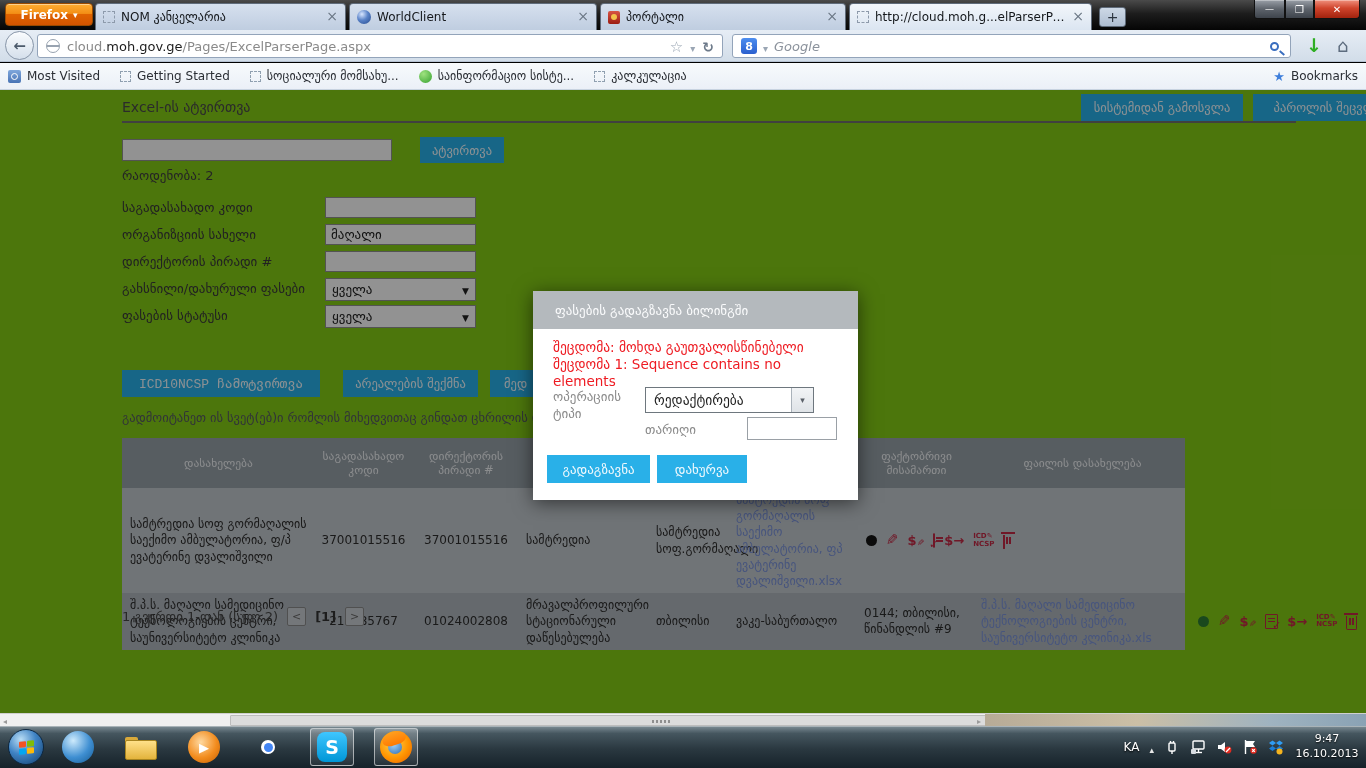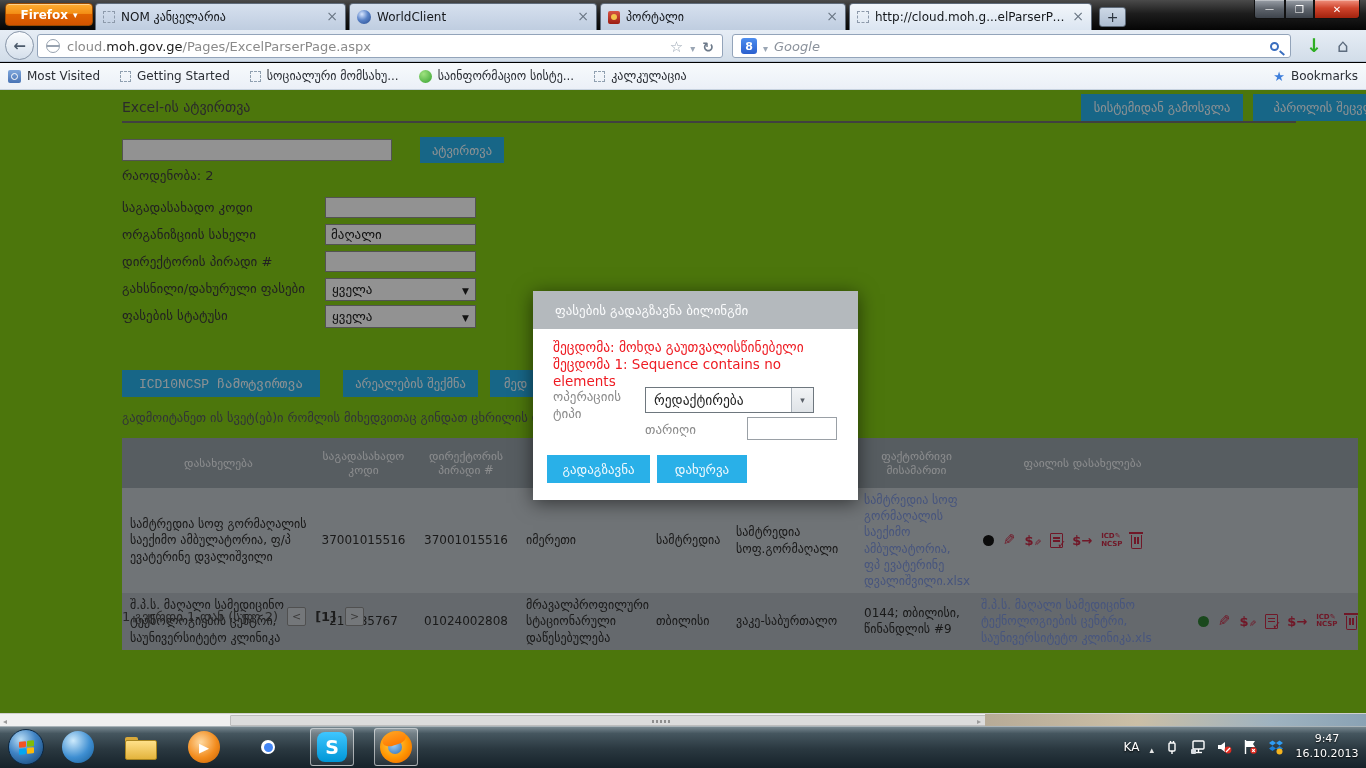--- a/index.html
+++ b/index.html
@@ -116,21 +116,21 @@
   .sel-arrow::before { content:"▼"; font-size:9px; color:#222; }
 
   .act-btn { position:absolute; top:280px; height:27px; }
   .act-btn1 { left:122px; width:198px; font-size:13px;font-family:Liberation Mono, monospace; }
   .act-btn2 { left:343px; width:135px; }
   .act-btn3 { left:490px; width:120px; justify-content:flex-start; padding-left:14px; }
   .drag-hint { position:absolute; left:122px; top:320px; font-size:12.5px; color:#555a60; width:760px;
     white-space:nowrap; overflow:hidden; }
 
   
-  .grid { position:absolute; left:122px; top:348px; width:1236px; font-size:12px; }
+  .grid { position:absolute; left:122px; top:348px; width:1063px; font-size:12px; }
   .grid-header { display:grid; grid-template-columns:193px 97px 108px 130px 80px 128px 117px 215px 176px;
     background:#97a0a8; color:#eef1f3; height:50px; }
   .grid-header > div { display:flex; align-items:center; justify-content:center; text-align:center;
     padding:2px 6px; font-size:11.5px; }
   .grid-row { display:grid; grid-template-columns:193px 97px 108px 130px 80px 128px 117px 215px 176px;
     min-height:56px; color:#2e2e2e; }
   .grid-row.r1 { background:#c2c8cd; }
   .grid-row.r2 { background:#aeb5bc; }
   .grid-row > div { display:flex; align-items:center; padding:4px 6px; line-height:1.35; }
   .cell-name { padding-left:8px !important; }
@@ -373,21 +373,20 @@
         <div></div>
         <div></div>
         <div>ფაქტობრივი მისამართი</div>
         <div>ფაილის დასახელება</div>
         <div></div>
       </div>
       <div class="grid-row r1">
         <div class="cell-name">სამტრედია სოფ გორმაღალის საექიმო ამბულატორია, ფ/პ ევატერინე დვალიშვილი</div>
         <div class="cell-num">37001015516</div>
         <div class="cell-num">37001015516</div>
-        <div>იმერეთი</div>
         <div>სამტრედია</div>
         <div>სამტრედია სოფ.გორმაღალი</div>
         <div class="cell-file">
             <a href="#">სამტრედია სოფ გორმაღალის საექიმო ამბულატორია, ფპ ევატერინე დვალიშვილი.xlsx</a>
           </div>
         <div class="cell-actions">
           <span class="dot dot-black"></span>
           <span class="pencil-ico"></span>
           <span class="dollar-edit"></span>
           <span class="doc-check"></span>

